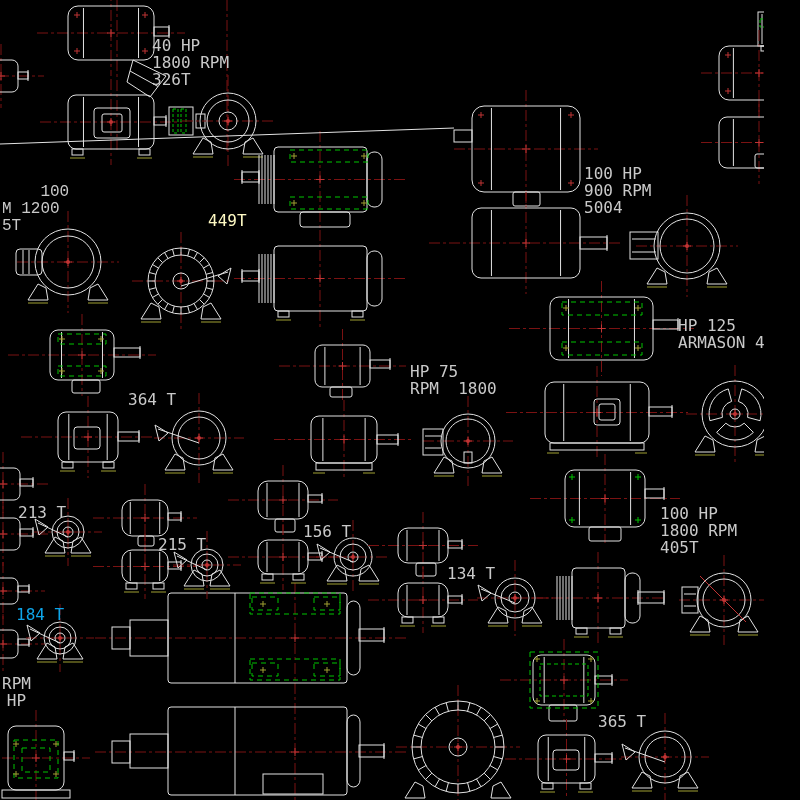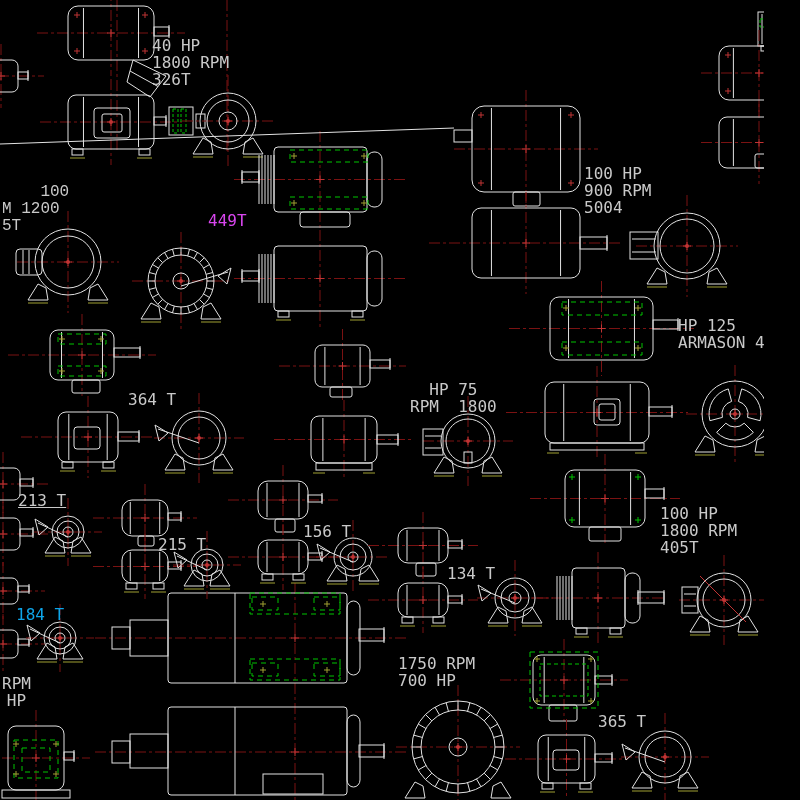--- a/index.html
+++ b/index.html
@@ -842,35 +842,33 @@
         <line x1="768" y1="244" x2="800" y2="244" stroke="#7a1212" stroke-width="1" stroke-dasharray="11 3 3 3"></line>
         <rect x="786" y="224" width="40" height="40" fill="none" stroke="#e2e2e2" stroke-width="1" rx="14"></rect>
       </g>
     </svg>
 <div class="cad-label" style="left: 152px; top: 37px; color: rgb(201, 201, 201);">40 HP
 1800 RPM
 326T</div>
     <div class="cad-label" style="left: 2px; top: 184px; color: rgb(201, 201, 201); font-family: Liberation Mono, monospace;">    100
 M 1200
 5T</div>
-    <div class="cad-label" style="left: 208px; top: 212px; color: #d946ef;">449T</div>
+    <div class="cad-label" style="left: 208px; top: 212px; color: #fef9c3;">449T</div>
     <div class="cad-label" style="left: 584px; top: 165px; color: rgb(201, 201, 201);">100 HP
 900 RPM
 5004</div>
     <div class="cad-label" style="left: 678px; top: 317px; color: rgb(201, 201, 201);">HP 125
 ARMASON 444TS</div>
     <div class="cad-label" style="left: 128px; top: 391px; color: rgb(201, 201, 201);">364 T</div>
-    <div class="cad-label" style="left: 410px; top: 381px; color: rgb(201, 201, 201); text-align: center;">HP 75
+    <div class="cad-label" style="left: 410px; top: 363px; color: rgb(201, 201, 201);">HP 75
 RPM  1800</div>
-    <div class="cad-label" style="left: 18px; top: 492px; color: rgb(201, 201, 201); text-decoration: underline;">213 T</div>
+    <div class="cad-label" style="left: 18px; top: 504px; color: rgb(201, 201, 201);">213 T</div>
     <div class="cad-label" style="left: 158px; top: 536px; color: rgb(201, 201, 201);">215 T</div>
     <div class="cad-label" style="left: 303px; top: 523px; color: rgb(201, 201, 201);">156 T</div>
     <div class="cad-label" style="left: 447px; top: 565px; color: rgb(201, 201, 201);">134 T</div>
     <div class="cad-label" style="left: 660px; top: 505px; color: rgb(201, 201, 201);">100 HP
 1800 RPM
 405T</div>
     <div class="cad-label" style="left: 16px; top: 606px; color: #0ea5e9;">184 T</div>
     <div class="cad-label" style="left: 2px; top: 675px; color: rgb(201, 201, 201); text-align: center;">RPM
 HP</div>
-    <div class="cad-label" style="left: 398px; top: 655px; color: rgb(201, 201, 201);">1750 RPM
-700 HP</div>
     <div class="cad-label" style="left: 598px; top: 713px; color: rgb(201, 201, 201);">365 T</div>
   </div>
 
 </body></html>

